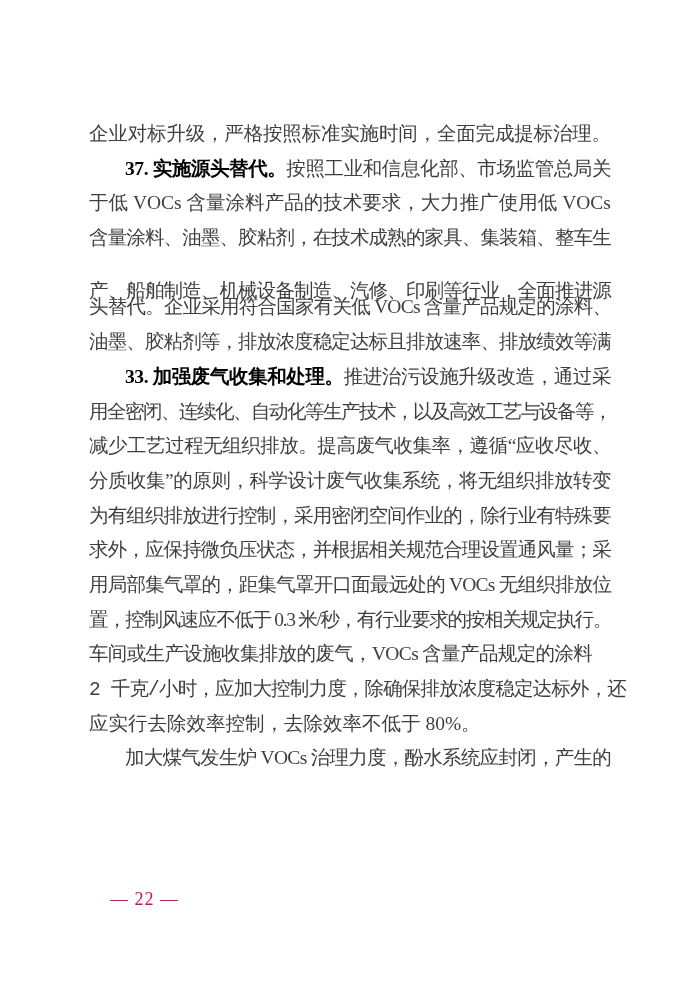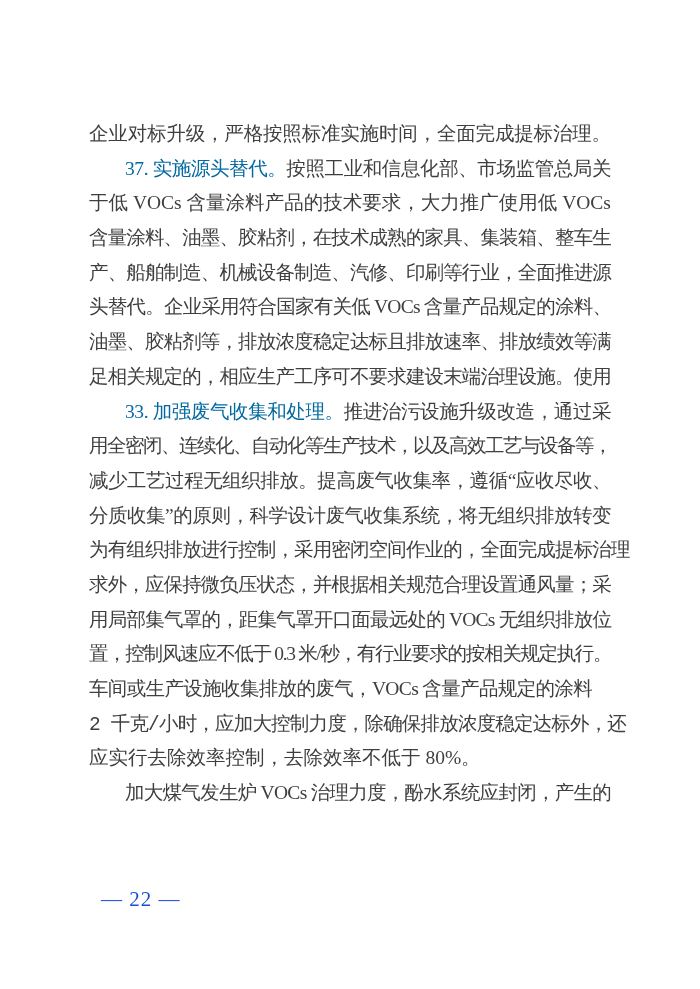--- a/index.html
+++ b/index.html
@@ -29,51 +29,50 @@
     white-space: nowrap;
   }
   .line.indent {
     padding-left: 36px;
   }
   .line-text {
     display: inline-block;
     white-space: nowrap;
   }
   .lead {
-    font-weight: normal;
-    color: #0369a1;
+    font-weight: bold;
+    color: #000000;
   }
   .page-footer {
     position: absolute;
-    left: 101px;
+    left: 110px;
     top: 889px;
-    font-size: 21px;
+    font-size: 18px;
     line-height: 20px;
-    color: #1d4ed8;
+    color: #be185d;
     letter-spacing: 1px;
   }
 </style>
 </head>
 <body>
 
 <div class="page">
   <div class="doc-body" id="doc-body">
       <div class="line"><span class="line-text" style="letter-spacing: -0.17px;"><span>企业对标升级，严格按照标准实施时间，全面完成提标治理。</span></span></div>
       <div class="line indent"><span class="line-text" style="letter-spacing: -0.4px;"><span class="lead">37. 实施源头替代。</span><span>按照工业和信息化部、市场监管总局关</span></span></div>
       <div class="line"><span class="line-text" style="letter-spacing: 0.01px;"><span>于低 VOCs 含量涂料产品的技术要求，大力推广使用低 VOCs</span></span></div>
       <div class="line"><span class="line-text" style="letter-spacing: -0.86px;"><span>含量涂料、油墨、胶粘剂，在技术成熟的家具、集装箱、整车生</span></span></div>
-      <div class="line"><span class="line-text" style="letter-spacing: -0.86px;"><span>产、船舶制造、机械设备制造、汽修、印刷等行业，全面推进源</span></span></div>
+      <div class="line"><span class="line-text" style="letter-spacing: -0.86px; margin-top: 18px;"><span>产、船舶制造、机械设备制造、汽修、印刷等行业，全面推进源</span></span></div>
       <div class="line"><span class="line-text" style="letter-spacing: -0.77px;"><span>头替代。企业采用符合国家有关低 VOCs 含量产品规定的涂料、</span></span></div>
       <div class="line"><span class="line-text" style="letter-spacing: -0.86px;"><span>油墨、胶粘剂等，排放浓度稳定达标且排放速率、排放绩效等满</span></span></div>
-      <div class="line"><span class="line-text" style="letter-spacing: -0.86px;"><span>足相关规定的，相应生产工序可不要求建设末端治理设施。使用</span></span></div>
       <div class="line indent"><span class="line-text" style="letter-spacing: -0.4px;"><span class="lead">33. 加强废气收集和处理。</span><span>推进治污设施升级改造，通过采</span></span></div>
       <div class="line"><span class="line-text" style="letter-spacing: -1.5px;"><span>用全密闭、连续化、自动化等生产技术，以及高效工艺与设备等，</span></span></div>
       <div class="line"><span class="line-text" style="letter-spacing: -0.47px;"><span>减少工艺过程无组织排放。提高废气收集率，遵循“应收尽收、</span></span></div>
       <div class="line"><span class="line-text" style="letter-spacing: -0.47px;"><span>分质收集”的原则，科学设计废气收集系统，将无组织排放转变</span></span></div>
-      <div class="line"><span class="line-text" style="letter-spacing: -0.86px;"><span>为有组织排放进行控制，采用密闭空间作业的，全面完成提标治理</span></span></div>
+      <div class="line"><span class="line-text" style="letter-spacing: -0.86px;"><span>为有组织排放进行控制，采用密闭空间作业的，除行业有特殊要</span></span></div>
       <div class="line"><span class="line-text" style="letter-spacing: -0.86px;"><span>求外，应保持微负压状态，并根据相关规范合理设置通风量；采</span></span></div>
       <div class="line"><span class="line-text" style="letter-spacing: -0.77px;"><span>用局部集气罩的，距集气罩开口面最远处的 VOCs 无组织排放位</span></span></div>
       <div class="line"><span class="line-text" style="letter-spacing: -1.33px;"><span>置，控制风速应不低于 0.3 米/秒，有行业要求的按相关规定执行。</span></span></div>
       <div class="line"><span class="line-text" style="letter-spacing: -0.64px;"><span>车间或生产设施收集排放的废气，VOCs 含量产品规定的涂料</span></span></div>
       <div class="line"><span class="line-text" style="letter-spacing: -0.82px; font-family: Liberation Mono, monospace;"><span>2 千克/小时，应加大控制力度，除确保排放浓度稳定达标外，还</span></span></div>
       <div class="line"><span class="line-text"><span>应实行去除效率控制，去除效率不低于 80%。</span></span></div>
       <div class="line indent"><span class="line-text" style="letter-spacing: -0.72px;"><span>加大煤气发生炉 VOCs 治理力度，酚水系统应封闭，产生的</span></span></div>
     </div>
   <div class="page-footer">— 22 —</div>
 </div>

